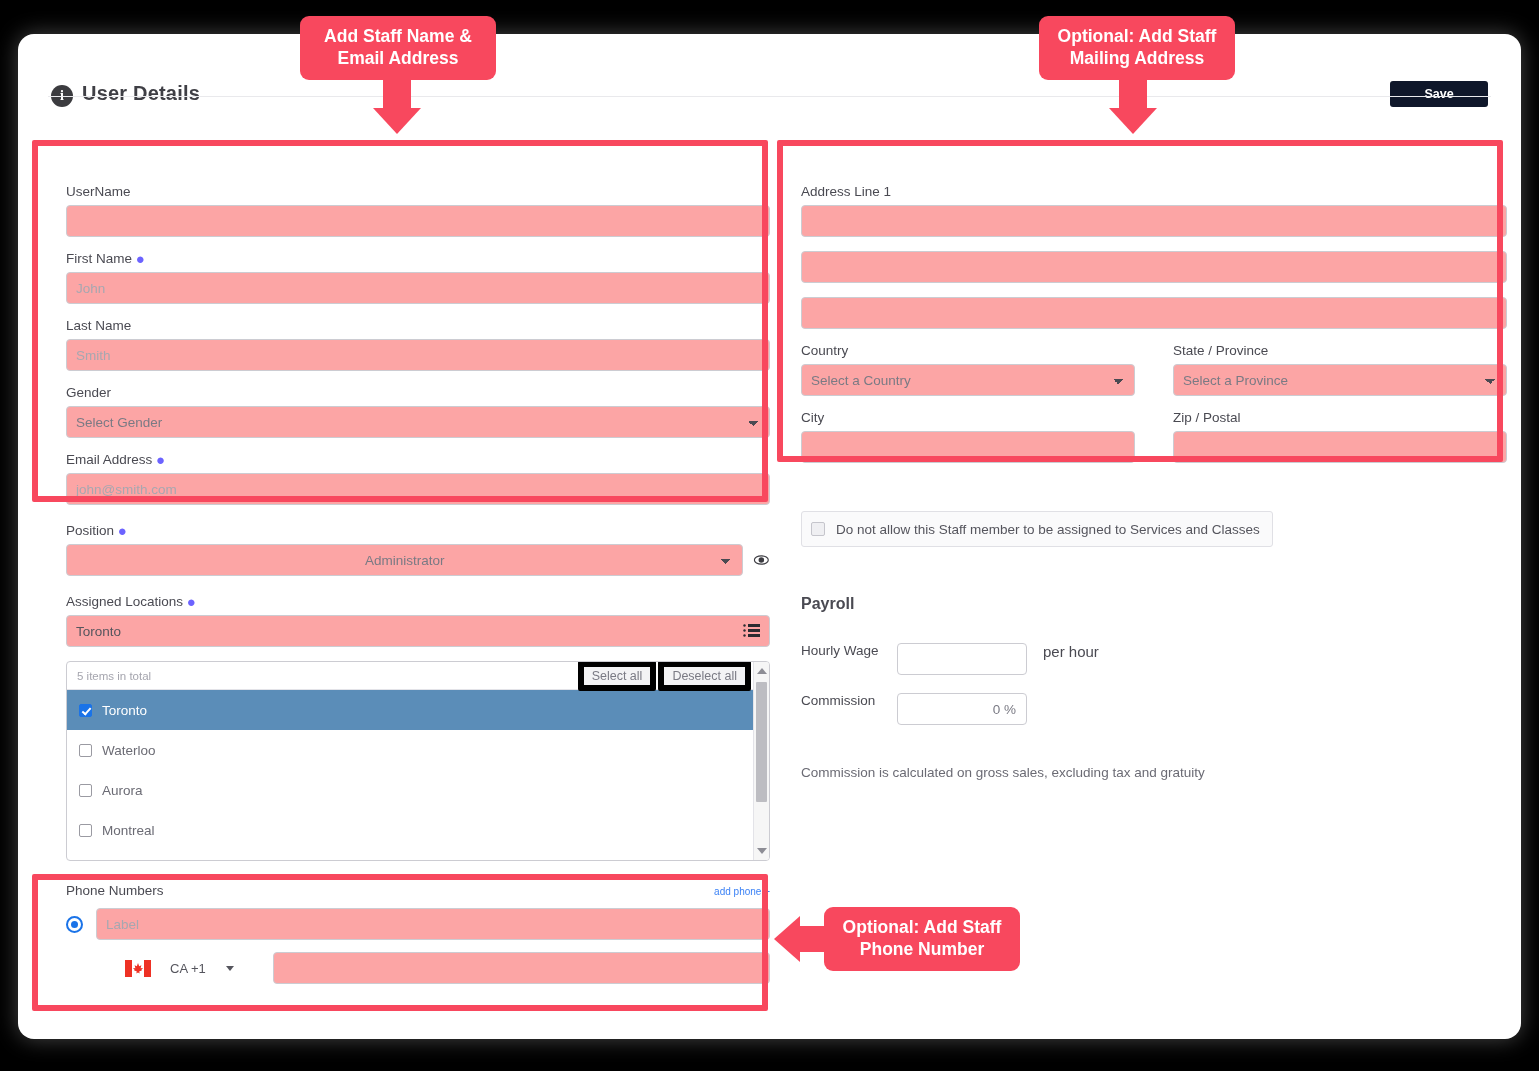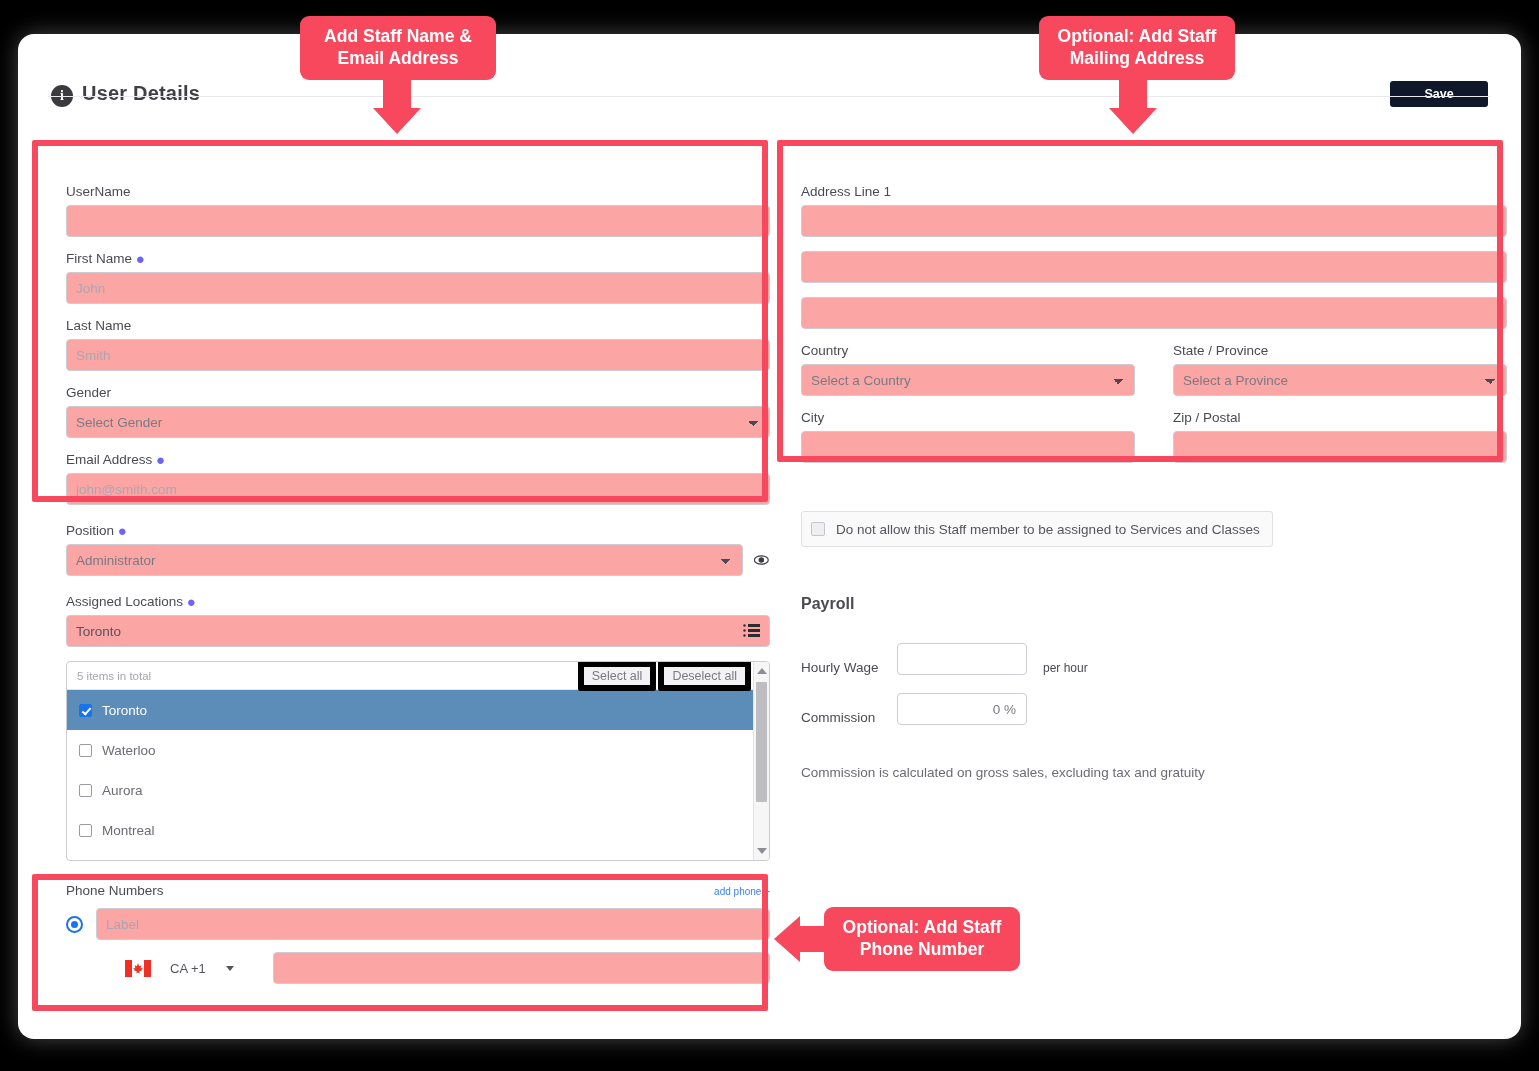--- a/index.html
+++ b/index.html
@@ -80,21 +80,21 @@
     background-repeat: no-repeat;
     color: #7a7a84;
   }
   .grp { margin-bottom: 14px; }
 
   
   .col-left { position: absolute; left: 48px; top: 150px; width: 704px; }
   .col-right { position: absolute; left: 783px; top: 150px; width: 706px; }
 
   .position-row { display: flex; align-items: center; gap: 10px; }
-  .position-row select { width: 808px; }
+  .position-row select { width: 808px; text-align: center; }
   .eye-icon { width: 20px; height: 20px; display: block; }
 
   .loc-input-wrap { position: relative; }
   .list-icon {
     position: absolute; right: 10px; top: 8px;
     width: 17px; height: 15px;
   }
 
   
   .ms-box {
@@ -185,30 +185,30 @@
     margin-top: 34px;
     font-size: 13.5px; color: #55555d;
   }
   .noassign .cbx2 {
     width: 14px; height: 14px; border: 1px solid #c5c5cc;
     background: #efeff2; border-radius: 2px;
   }
   .payroll-h {
     margin-top: 48px; font-size: 16px; color: #4a4a52; font-weight: 600;
   }
-  .pay-row { display: flex; align-items: flex-end; margin-top: 30px; }
+  .pay-row { display: flex; align-items: flex-start; margin-top: 30px; }
   .pay-lbl { width: 96px; font-size: 13.5px; color: #4a4a52; }
   .pay-fld {
     width: 130px; height: 32px;
     border: 1px solid #ccccd2; border-radius: 4px;
     padding: 0 10px; font-size: 13.5px; color: #7a7a84;
     text-align: right; font-family: "Liberation Sans", sans-serif;
     outline: none; background: #fff;
   }
-  .pay-suffix { margin-left: 16px; font-size: 12px; color: #4a4a52; }
+  .pay-suffix { margin-left: 16px; font-size: 15px; color: #4a4a52; }
   .pay-note { margin-top: 40px; font-size: 13.5px; color: #6b6b74; }
 
   
   .hl {
     position: absolute; border: 6px solid #f8485e;
     pointer-events: none; border-radius: 2px;
   }
   #hl-name    { left: 32px;  top: 140px; width: 736px;  height: 362px; }
   #hl-addr    { left: 777px; top: 140px; width: 726px;  height: 322px; }
   #hl-phone   { left: 32px;  top: 874px; width: 736px;  height: 137px; }

